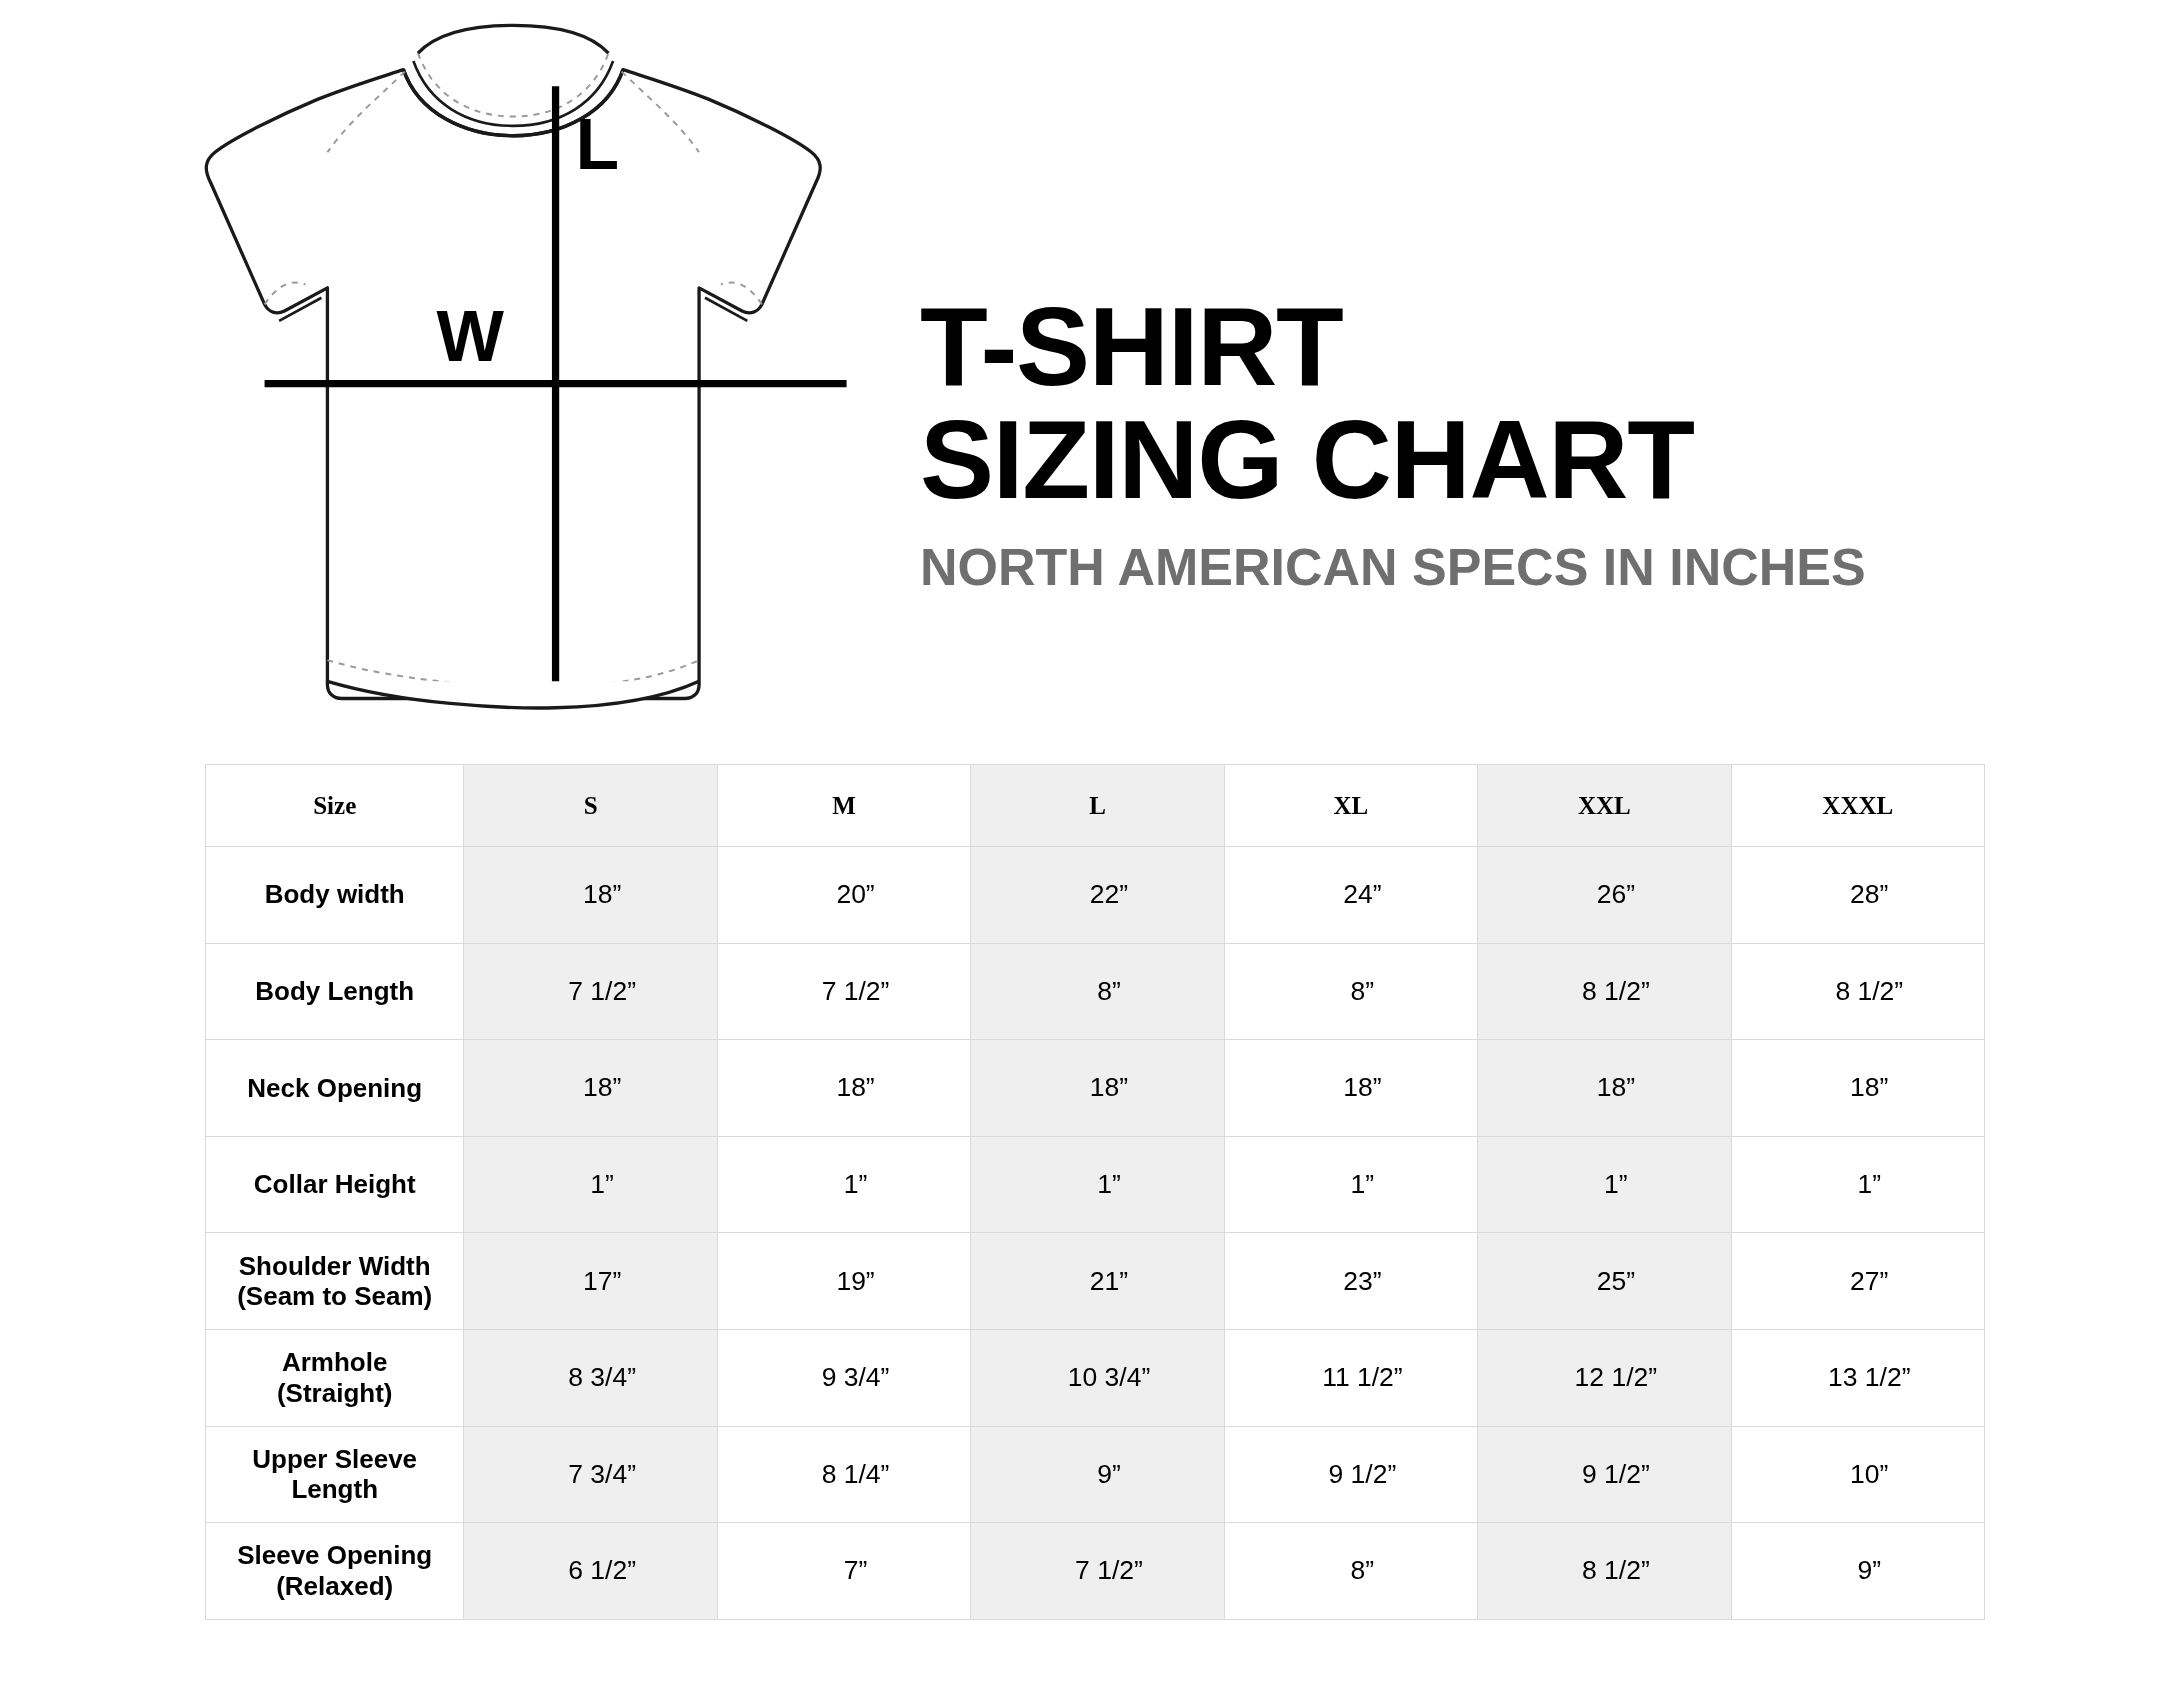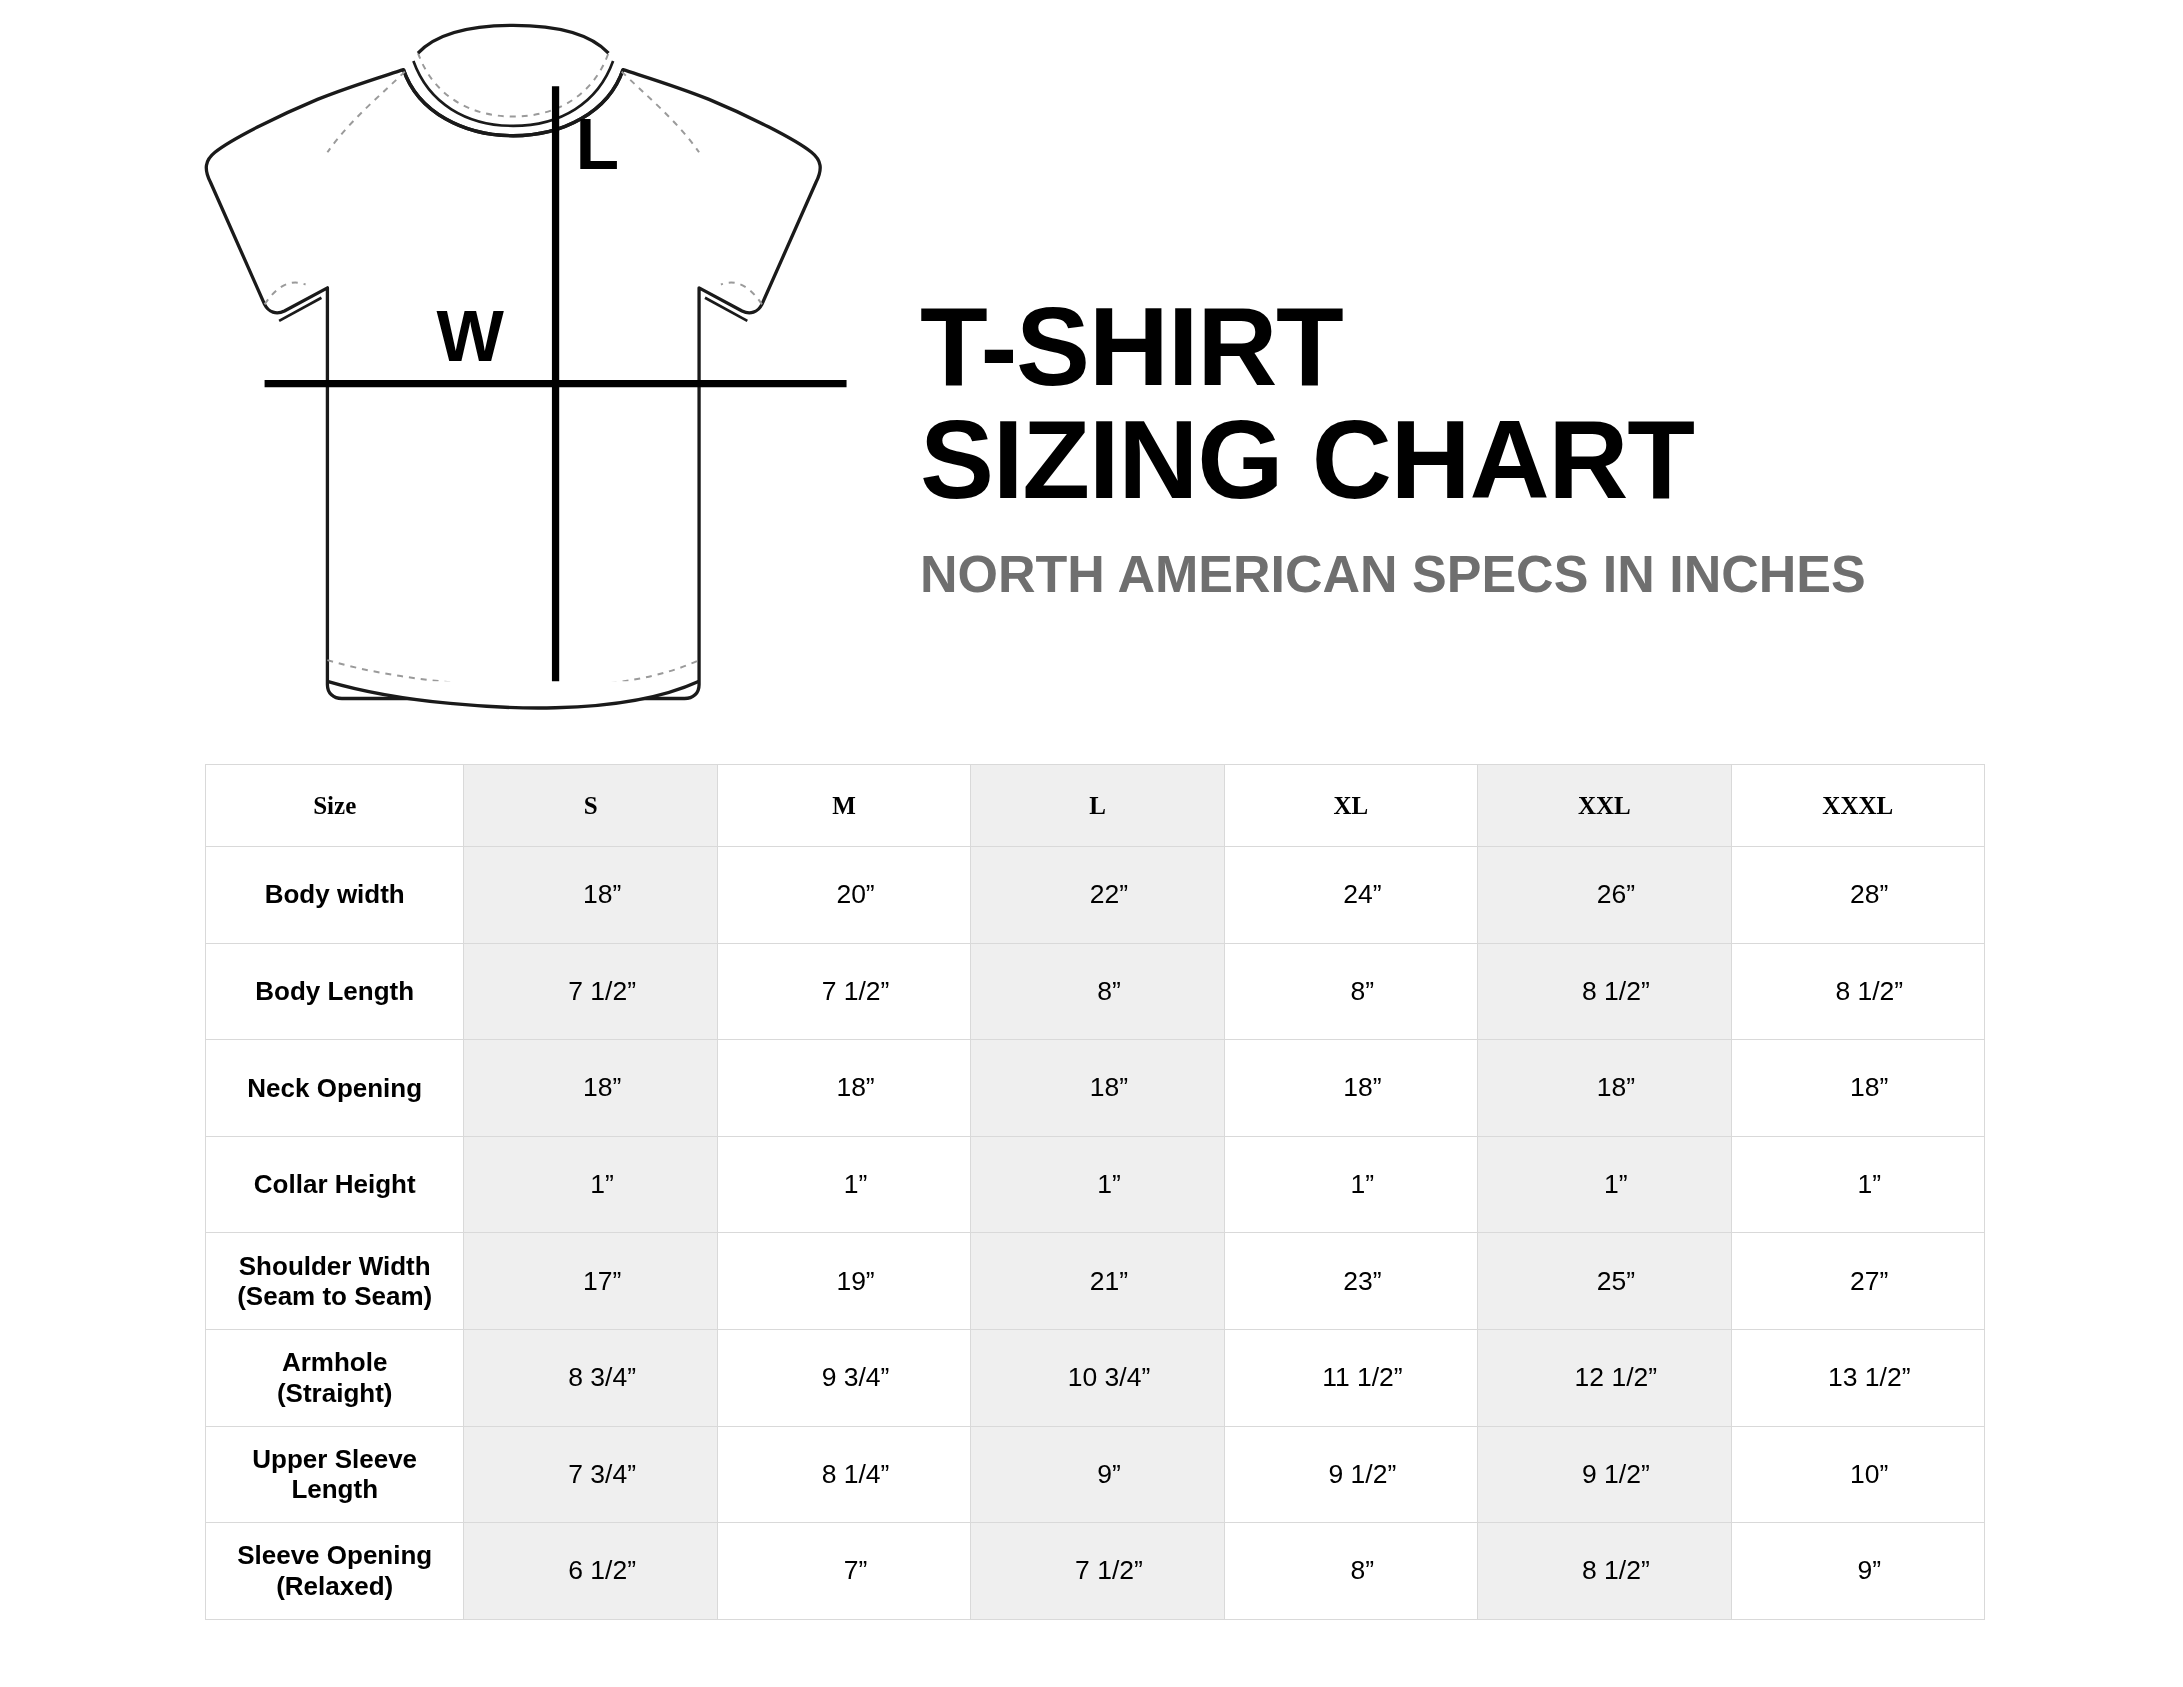--- a/index.html
+++ b/index.html
@@ -52,21 +52,21 @@
   }
   .title-line {
     font-size: 111px;
     font-weight: bold;
     line-height: 1.02;
     letter-spacing: -1.3px;
     color: #000000;
     white-space: nowrap;
   }
   .subtitle-line {
-    margin-top: 27px;
+    margin-top: 20px;
     font-size: 52px;
     font-weight: bold;
     letter-spacing: 0px;
     color: #6f6f6f;
     white-space: nowrap;
   }
 
   
   .table-wrap {
     position: absolute;

